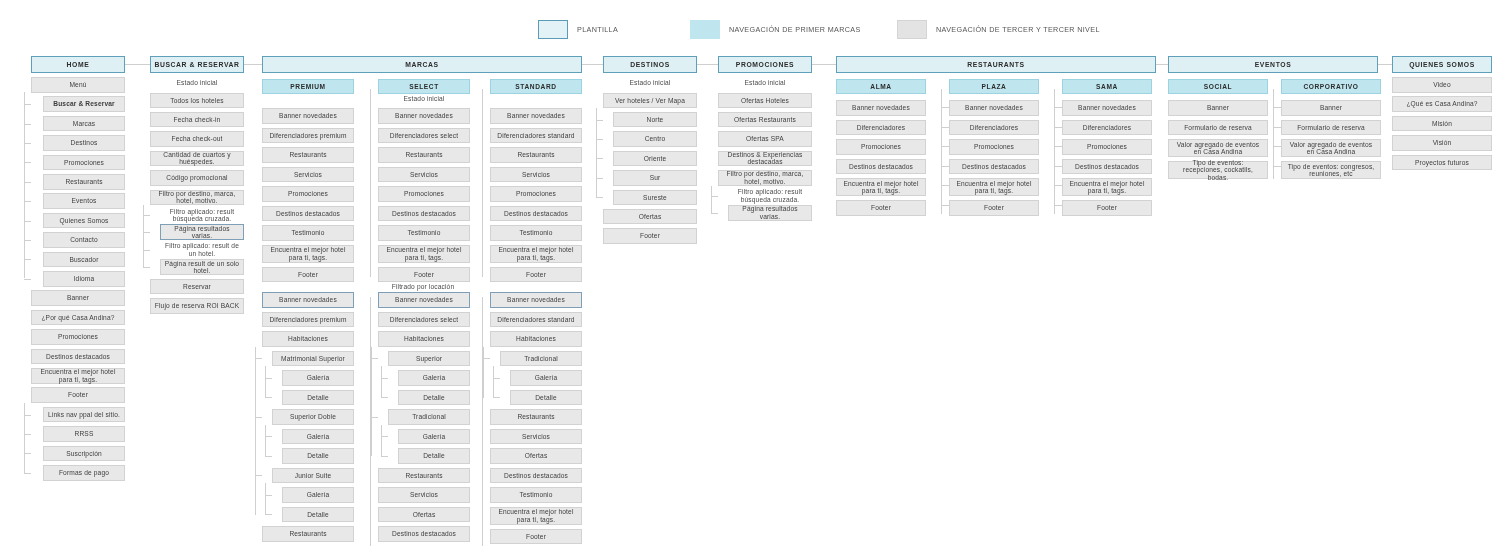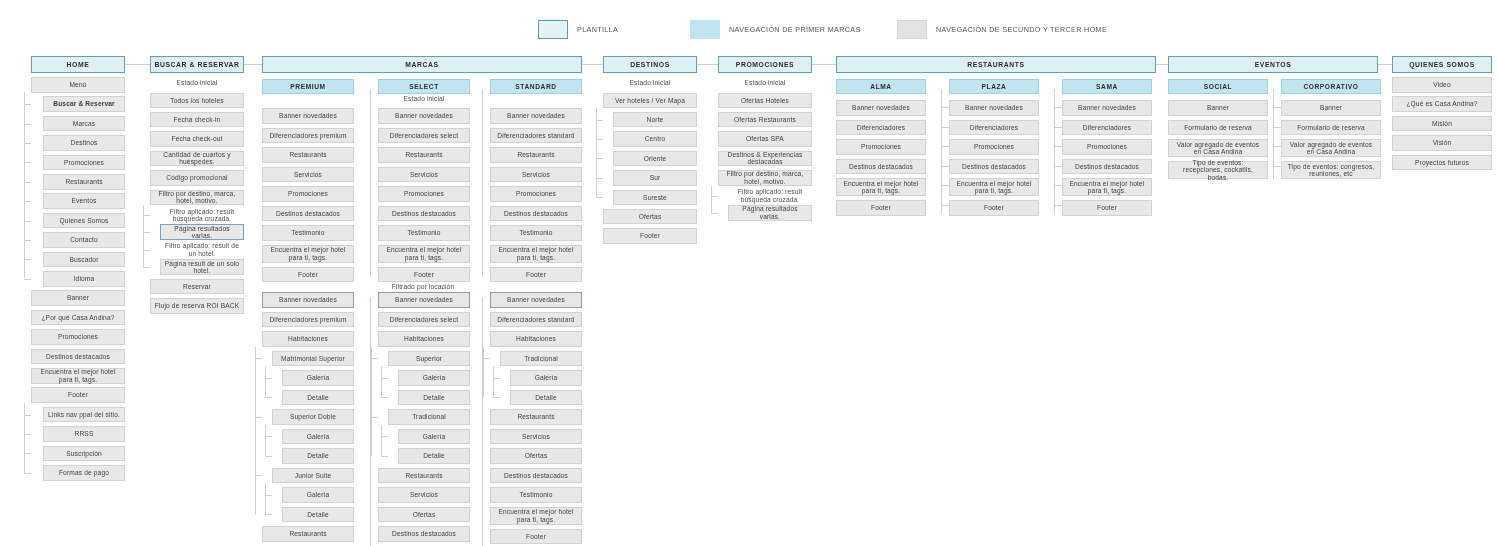--- a/index.html
+++ b/index.html
@@ -51,21 +51,21 @@
       <div class="lg" style="left: 538px;">
         <div class="lg-sw tpl"></div>
         <div class="lg-tx">PLANTILLA</div>
       </div>
       <div class="lg" style="left: 690px;">
         <div class="lg-sw nav1"></div>
         <div class="lg-tx">NAVEGACIÓN DE PRIMER MARCAS</div>
       </div>
       <div class="lg" style="left: 897px;">
         <div class="lg-sw nav2"></div>
-        <div class="lg-tx">NAVEGACIÓN DE SECUNDO Y TERCER HOME</div>
+        <div class="lg-tx">NAVEGACIÓN DE TERCER Y TERCER NIVEL</div>
       </div>
     </div>
   <div id="diagram">
       <div class="bx tpl" style="left: 31px; top: 47px; width: 94px; height: 17px; font-size: 6.8px;">HOME</div>
       <div class="bx gray" style="left: 31px; top: 68px; width: 94px; height: 15.5px;">Menú</div>
       <div class="bx gray bold" style="left: 43px; top: 87.4px; width: 82px; height: 15.5px;">Buscar &amp; Reservar</div>
       <div class="bx gray" style="left: 43px; top: 106.8px; width: 82px; height: 15.5px;">Marcas</div>
       <div class="bx gray" style="left: 43px; top: 126.2px; width: 82px; height: 15.5px;">Destinos</div>
       <div class="bx gray" style="left: 43px; top: 145.6px; width: 82px; height: 15.5px;">Promociones</div>
       <div class="bx gray" style="left: 43px; top: 165px; width: 82px; height: 15.5px;">Restaurants</div>

